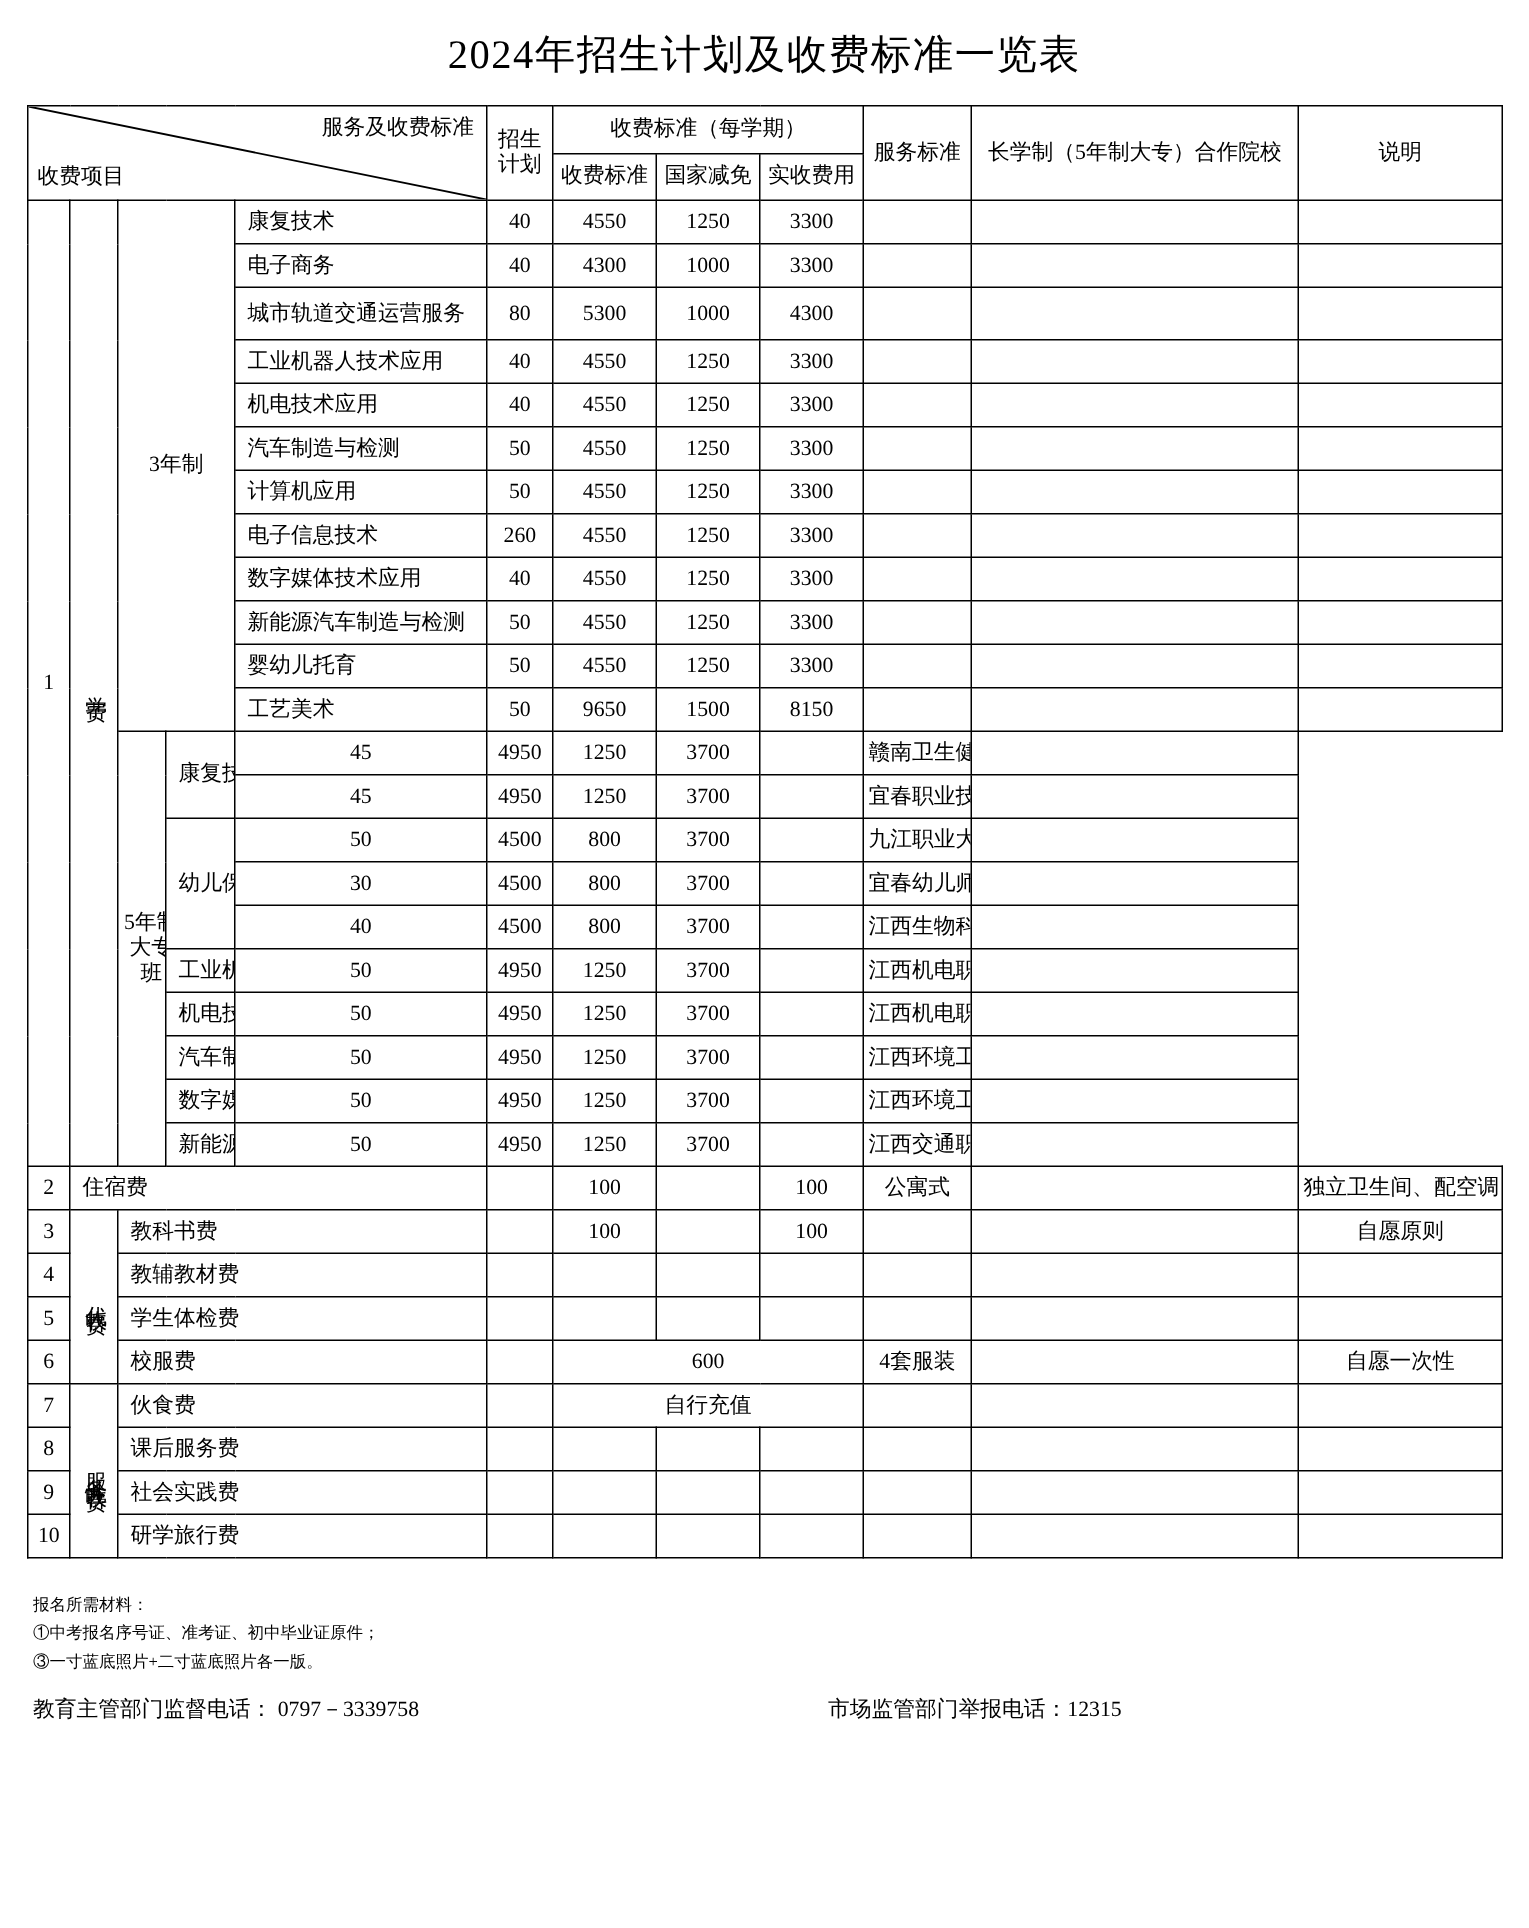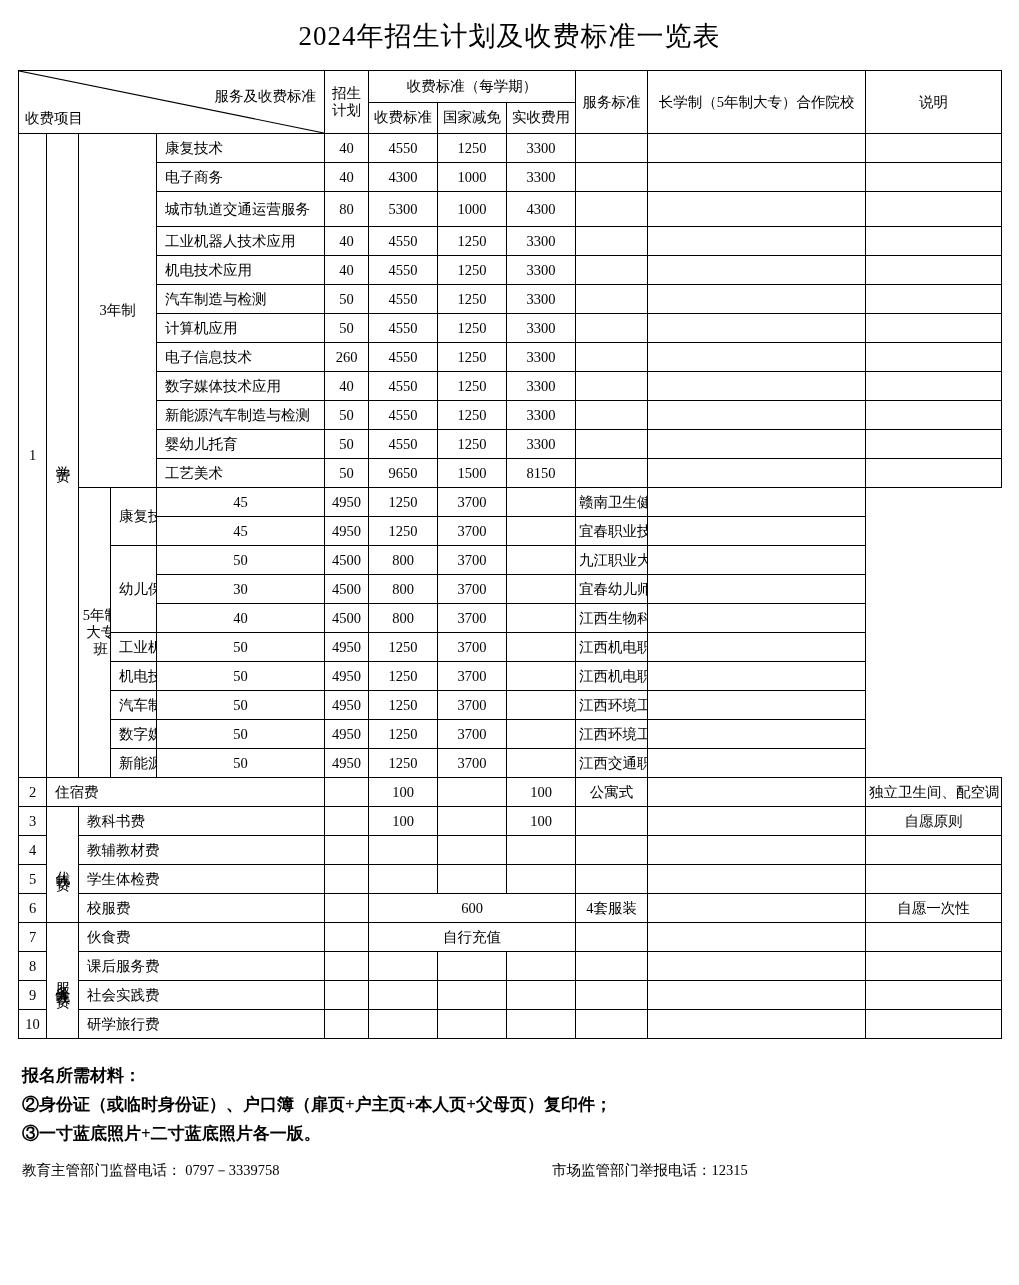--- a/index.html
+++ b/index.html
@@ -57,21 +57,21 @@
   
   .hdr-corner {
     position: relative;
     height: 62px;
     padding: 0 !important;
   }
   .hdr-corner .diag {
     position: absolute; inset: 0; width: 100%; height: 100%;
   }
   .hdr-corner .t-top {
-    position: absolute; right: 8px; top: 17px; font-size: 14.5px;
+    position: absolute; right: 8px; top: 6px; font-size: 14.5px;
   }
   .hdr-corner .t-bot {
     position: absolute; left: 6px; bottom: 6px; font-size: 14.5px;
   }
 
   .vtext {
     writing-mode: vertical-rl;
     text-orientation: upright;
     letter-spacing: 3px;
     display: inline-block;
@@ -80,24 +80,23 @@
   }
   .vtext2 {
     display: inline-block;
     line-height: 1.18;
     white-space: normal;
     width: 2.6em;
   }
 
   .notes {
     padding-top: 22px;
-    font-size: 17px;
+    font-size: 11px;
     line-height: 1.72;
     padding-left: 4px;
-    font-weight: bold;
   }
   .notes .spacer { height: 4px; }
   .phone-row {
     display: flex;
     font-size: 14.5px;
     padding-left: 4px;
     padding-top: 8px;
   }
   .phone-row .left { width: 530px; }
 </style>
@@ -465,21 +464,21 @@
           <td></td>
           <td></td>
           <td></td>
           <td></td>
         </tr>
       </tbody>
   </table>
 
   <div class="notes">
     <div>报名所需材料：</div>
-    <div>②身份证（或临时身份证）、户口簿（扉页+户主页+本人页+父母页）复印件；</div>
+    <div>①中考报名序号证、准考证、初中毕业证原件；</div>
     <div>③一寸蓝底照片+二寸蓝底照片各一版。</div>
     <div class="spacer"></div>
   </div>
   <div class="phone-row">
     <span class="left">教育主管部门监督电话：  0797－3339758</span>
     <span>市场监管部门举报电话：12315</span>
   </div>
 
 </div>
 

